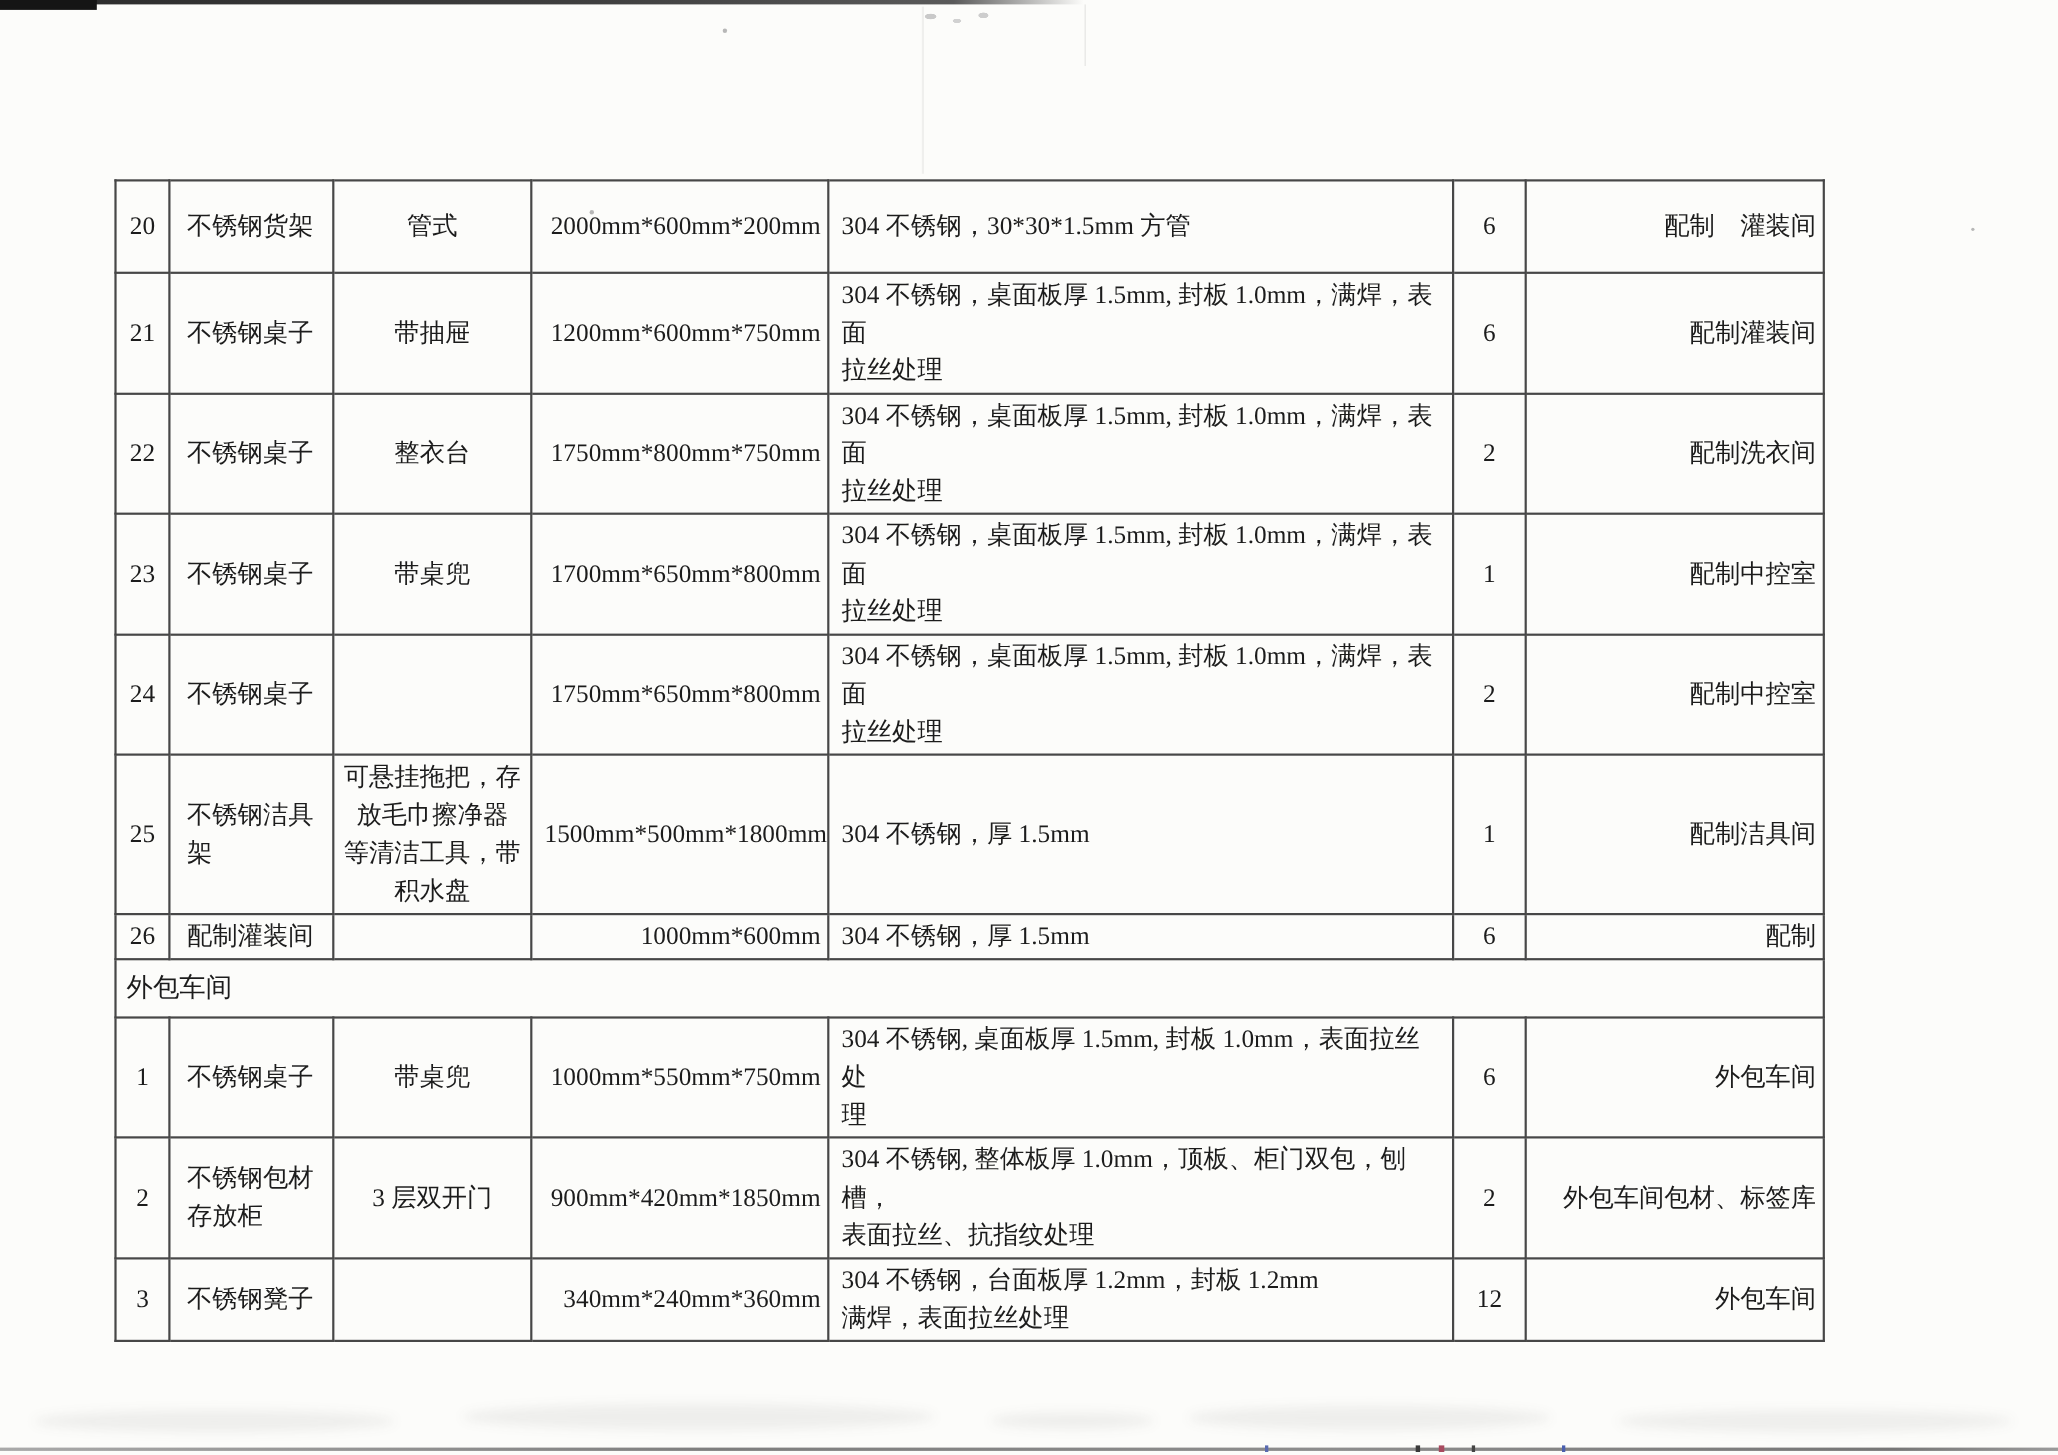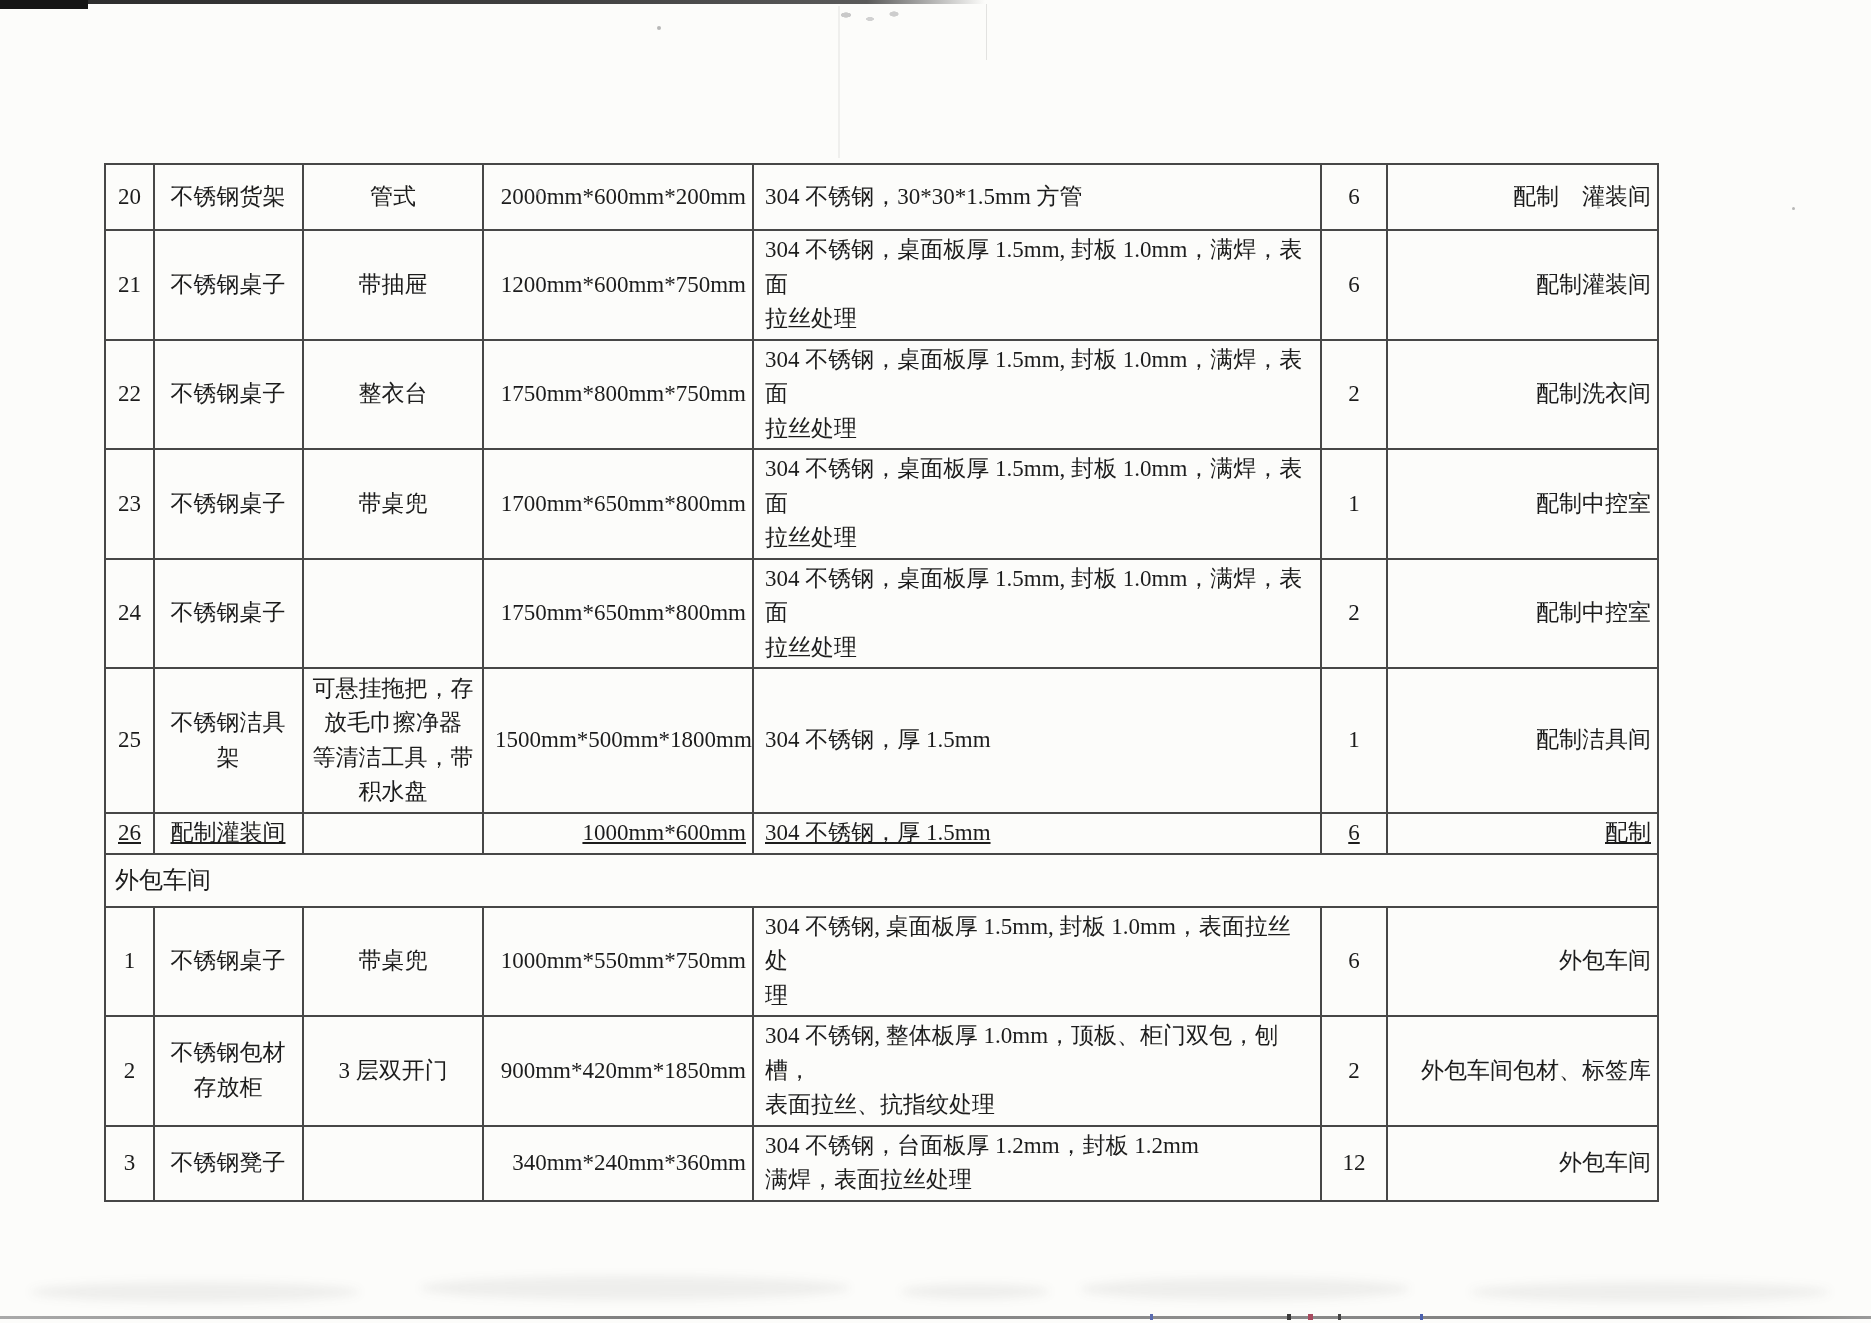--- a/index.html
+++ b/index.html
@@ -21,21 +21,21 @@
   #equip td{
     border:2px solid #474747;
     font-size:23px;
     line-height:1.5;
     vertical-align:middle;
     white-space:pre-line;
     overflow:hidden;
     padding:2px 8px;
   }
   #equip td.c-no  {text-align:center;padding:2px 2px;}
-  #equip td.c-name{text-align:center;padding:2px 16px 2px 15px;}
+  #equip td.c-name{text-align:left;padding:2px 16px 2px 15px;}
   #equip td.c-type{text-align:center;padding:1px 8px;}
   #equip td.c-size{text-align:right;padding:2px 6px 2px 11px;}
   #equip td.c-desc{text-align:left;padding:2px 10px 2px 11px;}
   #equip td.c-qty {text-align:center;padding:2px 2px;}
   #equip td.c-loc {text-align:right;padding:2px 6px 2px 11px;}
   #equip tr.section-row td{
     text-align:left;padding:2px 6px 2px 9px;font-size:24px;
   }
   
   .artifact{position:absolute;pointer-events:none;}
@@ -85,21 +85,21 @@
     <colgroup>
       <col style="width:49px">
         <col style="width:149px">
         <col style="width:180px">
       <col style="width:270px">
         <col style="width:568px">
         <col style="width:66px">
       <col style="width:271px">
     </colgroup>
     <tbody id="equip-body">
-        <tr style="height: 66px;">
+        <tr style="height: 84px;">
           <td class="c-no">20</td>
           <td class="c-name">不锈钢货架</td>
           <td class="c-type">管式</td>
           <td class="c-size">2000mm*600mm*200mm</td>
           <td class="c-desc">304 不锈钢，30*30*1.5mm 方管</td>
           <td class="c-qty">6</td>
           <td class="c-loc">配制　灌装间</td>
         </tr>
         <tr style="height: 78px;">
           <td class="c-no">21</td>
@@ -147,21 +147,21 @@
 架</td>
           <td class="c-type">可悬挂拖把，存
 放毛巾擦净器
 等清洁工具，带
 积水盘</td>
           <td class="c-size">1500mm*500mm*1800mm</td>
           <td class="c-desc">304 不锈钢，厚 1.5mm</td>
           <td class="c-qty">1</td>
           <td class="c-loc">配制洁具间</td>
         </tr>
-        <tr style="height: 39px; text-decoration: underline;">
+        <tr style="height: 39px;">
           <td class="c-no">26</td>
           <td class="c-name">配制灌装间</td>
           <td class="c-type"></td>
           <td class="c-size">1000mm*600mm</td>
           <td class="c-desc">304 不锈钢，厚 1.5mm</td>
           <td class="c-qty">6</td>
           <td class="c-loc">配制</td>
         </tr>
         <tr class="section-row" style="height: 53px;">
           <td colspan="7">外包车间</td>

